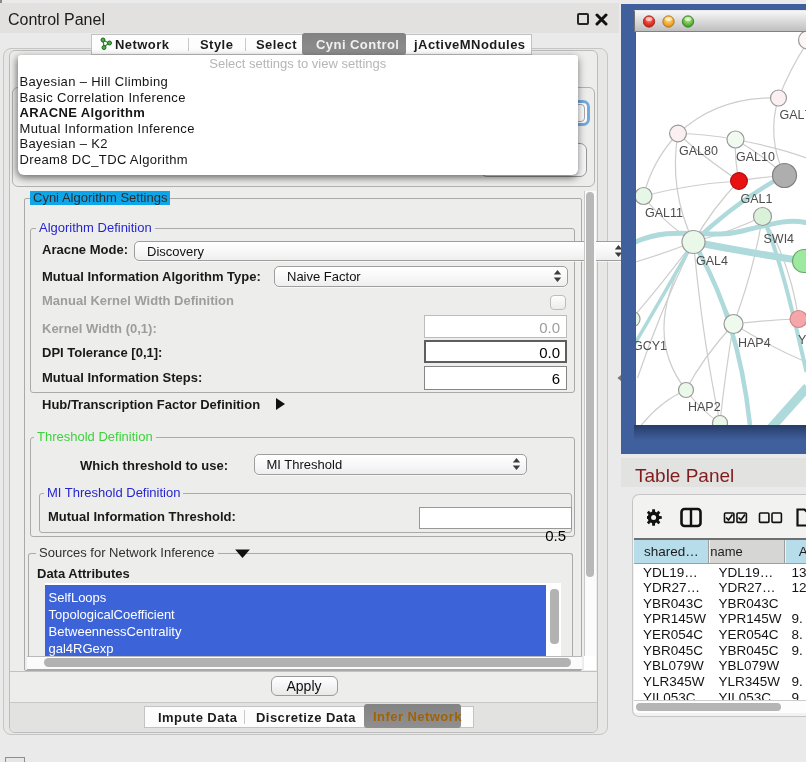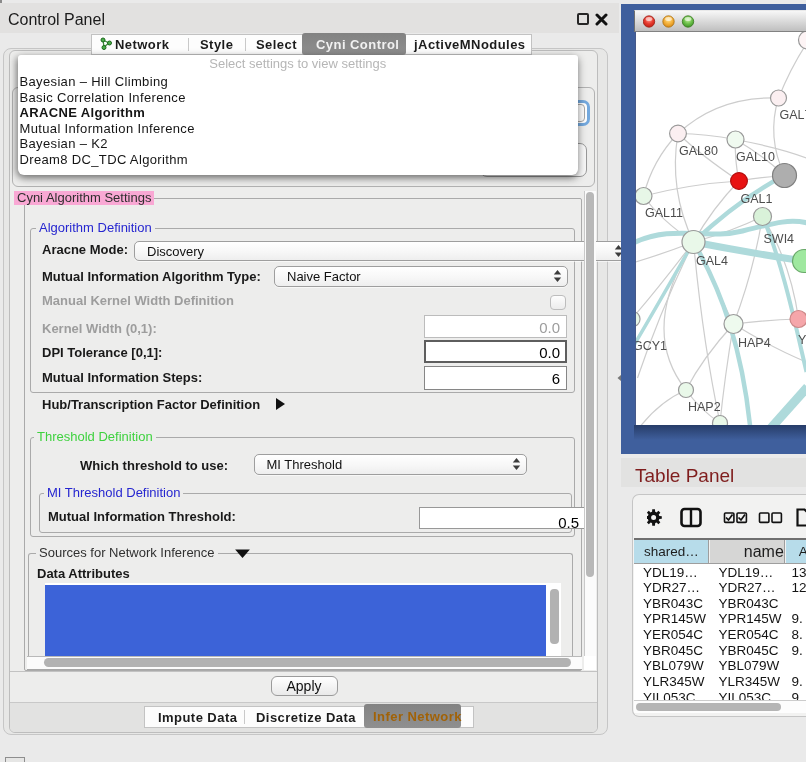--- a/index.html
+++ b/index.html
@@ -55,21 +55,21 @@
 <div class="tabtxt" style="left:256px;top:44px">Select</div>
 <div class="abs" style="left:302px;top:33px;width:104px;height:22px;background:linear-gradient(#828282,#8f8f8f);border-radius:3px"></div>
 <div class="tabtxt" style="left:316px;top:44px;color:#f1f1f1;font-weight:bold">Cyni Control</div>
 <div class="tabtxt" style="left:414px;top:44px">jActiveMNodules</div>
 
 <div class="abs" style="left:17.5px;top:54.5px;width:560.5px;height:120px;background:#fff;border-radius:3px 3px 6px 6px;box-shadow:0 3px 9px rgba(0,0,0,.42),-2px 2px 6px rgba(0,0,0,.22)"></div>
 <div class="abs" style="left:17.5px;top:56px;width:560.5px;text-align:center;font-size:13px;color:#b6b6b6">Select settings to view settings</div>
 <div class="abs" style="left:19.5px;top:74px;font-size:13px;color:#151515;line-height:15.5px;white-space:nowrap;letter-spacing:.35px">Bayesian – Hill Climbing<br>Basic Correlation Inference<br><span class="b">ARACNE Algorithm</span><br>Mutual Information Inference<br>Bayesian – K2<br>Dream8 DC_TDC Algorithm</div>
 
 <div class="grp" style="left:24px;top:198px;width:558px;height:473px;border-radius:2px"></div>
-<div class="gt" style="left:14px;top:191px;color:#2e2e2e;background:#f9a8d4">Cyni Algorithm Settings</div>
+<div class="gt" style="left:30px;top:191px;color:#2e2e2e;background:#0ea5e9">Cyni Algorithm Settings</div>
 
 <div class="grp" style="left:30px;top:228px;width:545px;height:165px"></div>
 <div class="gt" style="left:36px;top:221px;color:#2626d0;background:#ededec">Algorithm Definition</div>
 
 <div class="lbl abs" style="left:42px;top:242px">Aracne Mode:</div>
 <div class="combo" style="left:134px;top:240.5px;width:495px;height:20px">
     <span class="ct">Discovery</span>
 <svg class="spin" width="9" height="13" viewBox="0 0 9 13">
       <path d="M4.5,0 L8.5,5 L0.5,5 Z" fill="#3c3c3c"></path>
       <path d="M4.5,13 L8.5,8 L0.5,8 Z" fill="#3c3c3c"></path>
@@ -110,31 +110,32 @@
     <span class="ct">MI Threshold</span>
 <svg class="spin" width="9" height="13" viewBox="0 0 9 13">
       <path d="M4.5,0 L8.5,5 L0.5,5 Z" fill="#3c3c3c"></path>
       <path d="M4.5,13 L8.5,8 L0.5,8 Z" fill="#3c3c3c"></path>
     </svg>
   </div>
 
 <div class="grp" style="left:38.5px;top:493px;width:533px;height:40px"></div>
 <div class="gt" style="left:44px;top:486px;color:#2626d0;background:#ededec">MI Threshold Definition</div>
 <div class="lbl abs" style="left:48px;top:509px">Mutual Information Threshold:</div>
-<div class="fld" style="left:419px;top:507px;width:166px;height:21.5px;border:1px solid #989898;padding:6px 5px 0 0">0.5</div>
+<div class="fld" style="left:419px;top:507px;width:153px;height:21.5px;border:1px solid #989898;padding:19px 5px 0 0">0.5</div>
 
 <div class="abs" style="left:28px;top:552.5px;width:545px;height:103px;border:1px solid #aaa;border-bottom:none;border-radius:3px 3px 0 0"></div>
 <div class="gt" style="left:36px;top:546px;color:#303030;background:#ededec">Sources for Network Inference</div>
 <svg class="abs" style="left:233px;top:548.5px" width="19" height="9.5" viewBox="0 0 15 9">
     <path d="M0.5,0.5 L14.5,0.5 L7.5,8.5 Z" fill="#111"></path>
   </svg>
 <div class="lbl abs" style="left:37px;top:566px">Data Attributes</div>
 
 <div class="abs" style="left:45px;top:583px;width:516px;height:72.5px;background:#fff;overflow:hidden">
   <div class="abs" style="left:0;top:1.5px;width:500.5px;height:71px;background:#3c63d8"></div>
+  <div class="abs" style="left:3.5px;top:6px;font-size:13px;color:#fff;line-height:17px;white-space:nowrap">SelfLoops<br>TopologicalCoefficient<br>BetweennessCentrality<br>gal4RGexp</div>
   <div class="abs" style="left:505px;top:6px;width:8.5px;height:54.5px;background:#b2b2b2;border-radius:4px"></div>
 </div>
 
 <div class="abs" style="left:27px;top:655.5px;width:555px;height:14px;background:#fbfbfb;border-top:1px solid #b9b9b9;border-bottom:1px solid #a6a6a6"></div>
 <div class="abs" style="left:44px;top:658.3px;width:527px;height:9px;background:#b2b2b2;border-radius:4.5px"></div>
 
 <div class="abs" style="left:583.5px;top:190.5px;width:12.3px;height:465px;background:#fbfbfb;border-left:1px solid #c9c9c9"></div>
 <div class="abs" style="left:585.5px;top:192px;width:8.8px;height:385px;background:#b8b8b8;border-radius:4.4px"></div>
 <div class="abs" style="left:583.5px;top:655.5px;width:12.3px;height:14px;background:#fff"></div>
 <div class="abs" style="left:10px;top:670.5px;width:587px;height:1px;background:#c2c2c2"></div>
@@ -275,21 +276,21 @@
 <rect x="125" y="7" width="9.4" height="9.4" rx="1"></rect>
 </g>
 <path d="M79,11.5 L81.5,14 L85.5,8.5" stroke="#111" stroke-width="1.7" fill="none"></path>
 <path d="M91.5,11.5 L94,14 L98,8.5" stroke="#111" stroke-width="1.7" fill="none"></path>
 <path d="M150.5,3.5 h7 l4,4 v12 h-11 z" fill="none" stroke="#111" stroke-width="2.2"></path>
 </svg>
 
 <div class="abs" style="left:633.5px;top:538px;width:208px;height:175px;overflow:hidden">
   <div class="abs" style="left:0;top:0;width:100%;height:1.5px;background:#6f6f6f"></div>
   <div class="abs" style="left:0.8px;top:1.5px;width:75px;height:23px;background:#b7dcea;border-right:1px solid #9e9e9e;font-size:13.5px;color:#1d1d1d;text-align:center;line-height:23px">shared…</div>
-  <div class="abs" style="left:76.8px;top:1.5px;width:74.5px;height:23px;background:#d6d6d5;border-right:1px solid #9e9e9e;font-size:16px;color:#1d1d1d;text-align:right;line-height:23px">name</div>
+  <div class="abs" style="left:76.8px;top:1.5px;width:74.5px;height:23px;background:#d6d6d5;border-right:1px solid #9e9e9e;font-size:13px;color:#1d1d1d;text-align:left;line-height:23px">name</div>
   <div class="abs" style="left:152.3px;top:1.5px;width:30px;height:23px;background:#b7dcea;font-size:13.5px;color:#1d1d1d;text-align:left;padding-left:13px;line-height:23px">A</div>
   <div class="abs" style="left:0;top:24.5px;width:100%;height:1px;background:#9e9e9e"></div>
   <div class="abs" style="left:0;top:25.5px;width:100%;height:137px;background:#fff;font-size:13.5px;color:#141414;line-height:15.66px">
     <div class="abs" style="left:9.5px;top:1px;white-space:pre">YDL19…
 YDR27…
 YBR043C
 YPR145W
 YER054C
 YBR045C
 YBL079W

